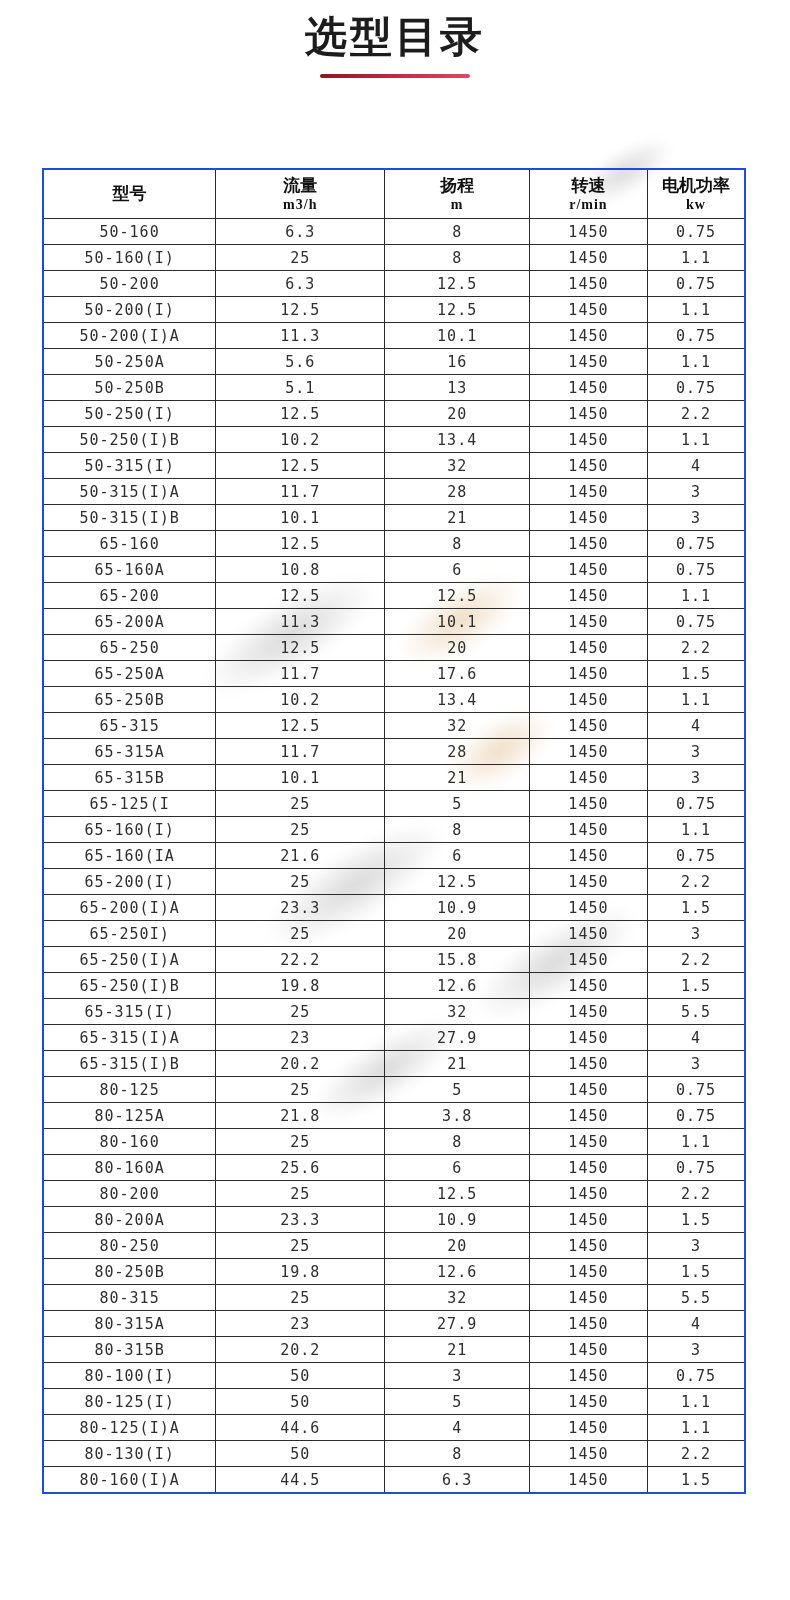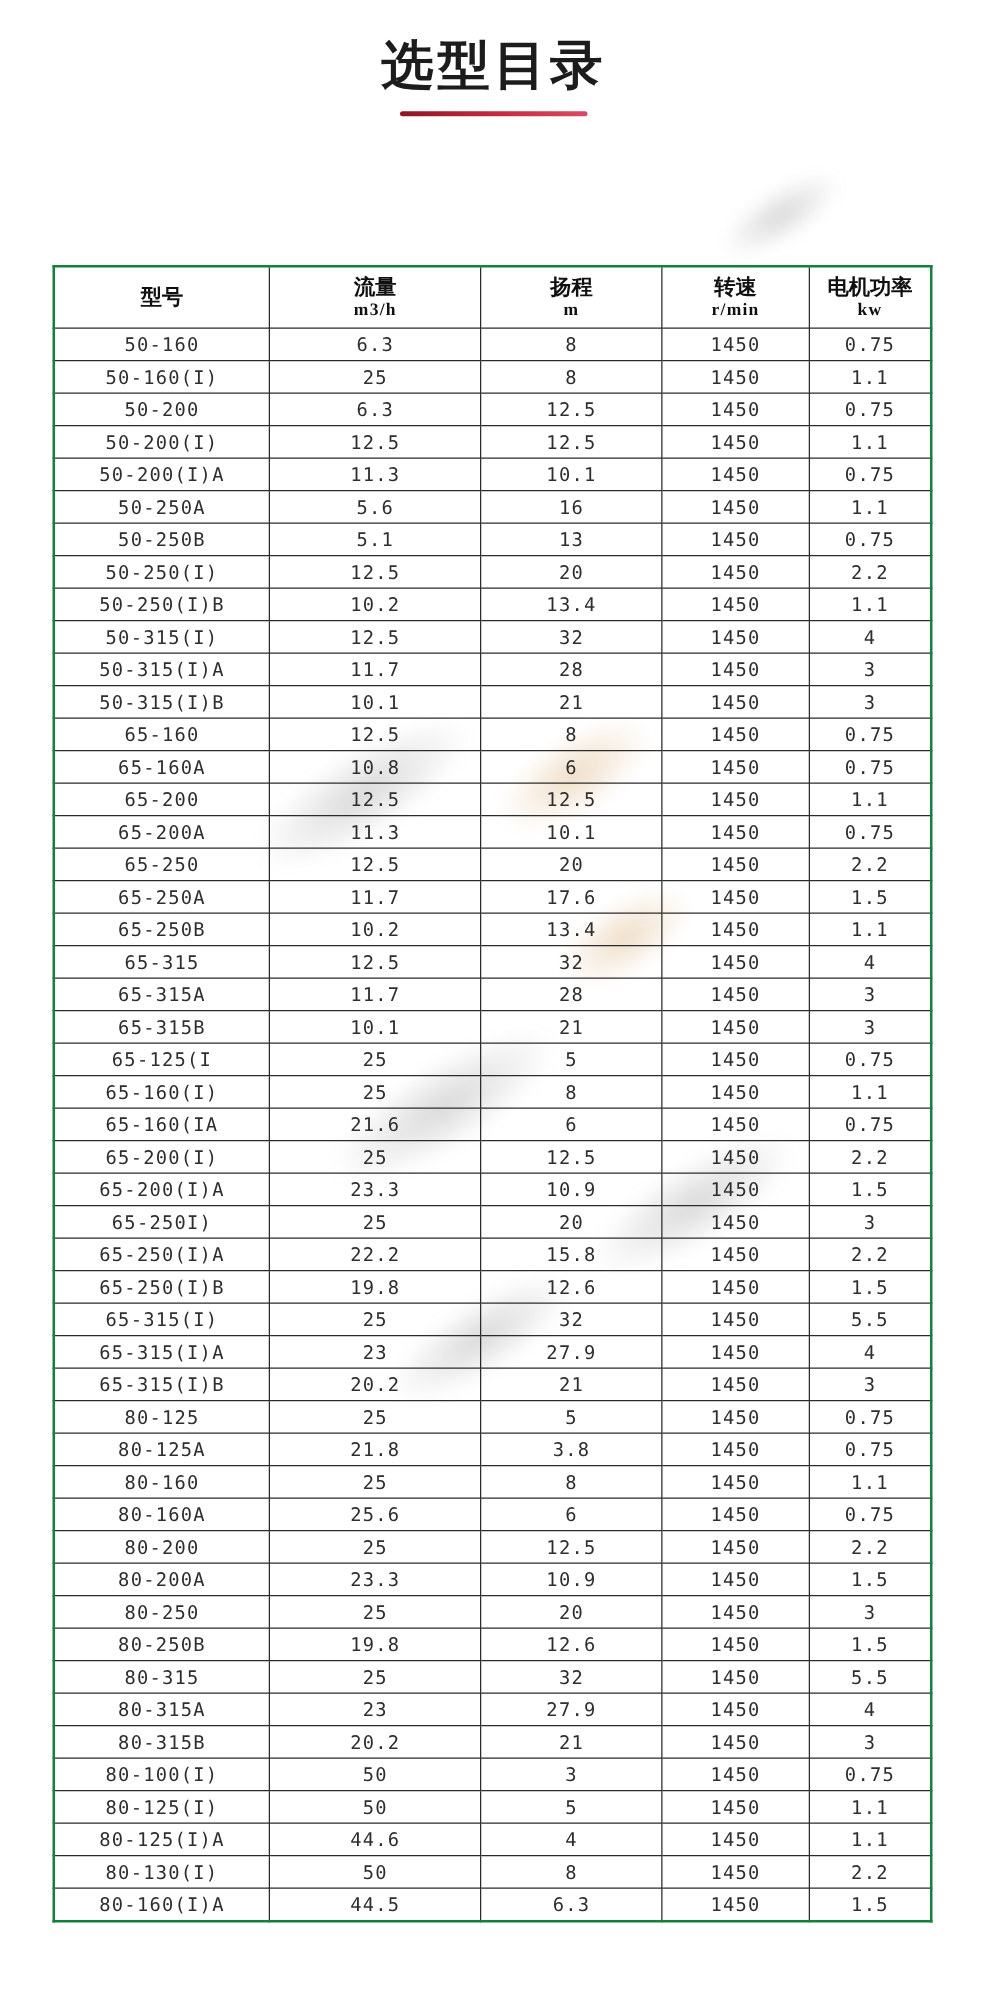--- a/index.html
+++ b/index.html
@@ -7,21 +7,21 @@
     width: 790px; height: 1600px;
     background: #ffffff;
     font-family: "Liberation Sans", sans-serif;
     position: relative;
     overflow: hidden;
   }
   .page { position: relative; width: 790px; height: 1600px; }
 
   
   .title {
-    padding-top: 28px;
+    padding-top: 13px;
     text-align: center;
     font-size: 42px;
     font-weight: bold;
     color: #1c1c1c;
     letter-spacing: 3px;
     line-height: 1.15;
   }
   .title-rule {
     width: 150px; height: 4px;
     margin: 13px auto 0 auto;
@@ -32,22 +32,21 @@
   
   .table-wrap {
     position: absolute;
     left: 42px; top: 168px;
     width: 704px;
   }
   table.catalog {
     width: 100%;
     border-collapse: collapse;
     table-layout: fixed;
-    border: 2px solid #15803d;
-    margin-top: 44px;
+    border: 2px solid #1d4ed8;
   }
   .catalog th, .catalog td {
     border: 1px solid #2b2b2b;
     text-align: center;
     vertical-align: middle;
     padding: 0;
     overflow: hidden;
     white-space: nowrap;
   }
   .catalog th {

